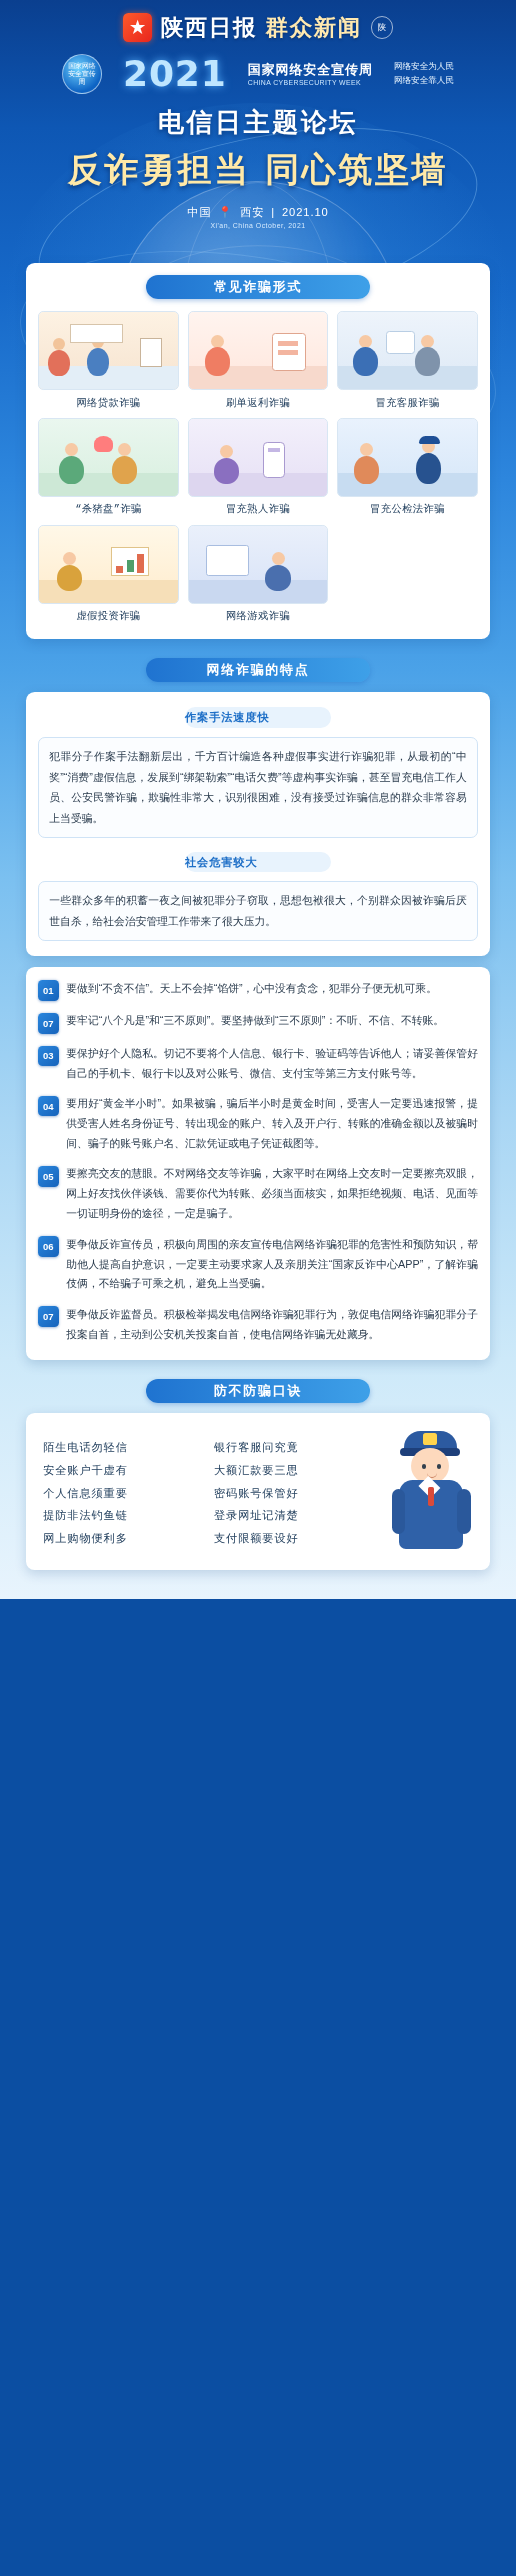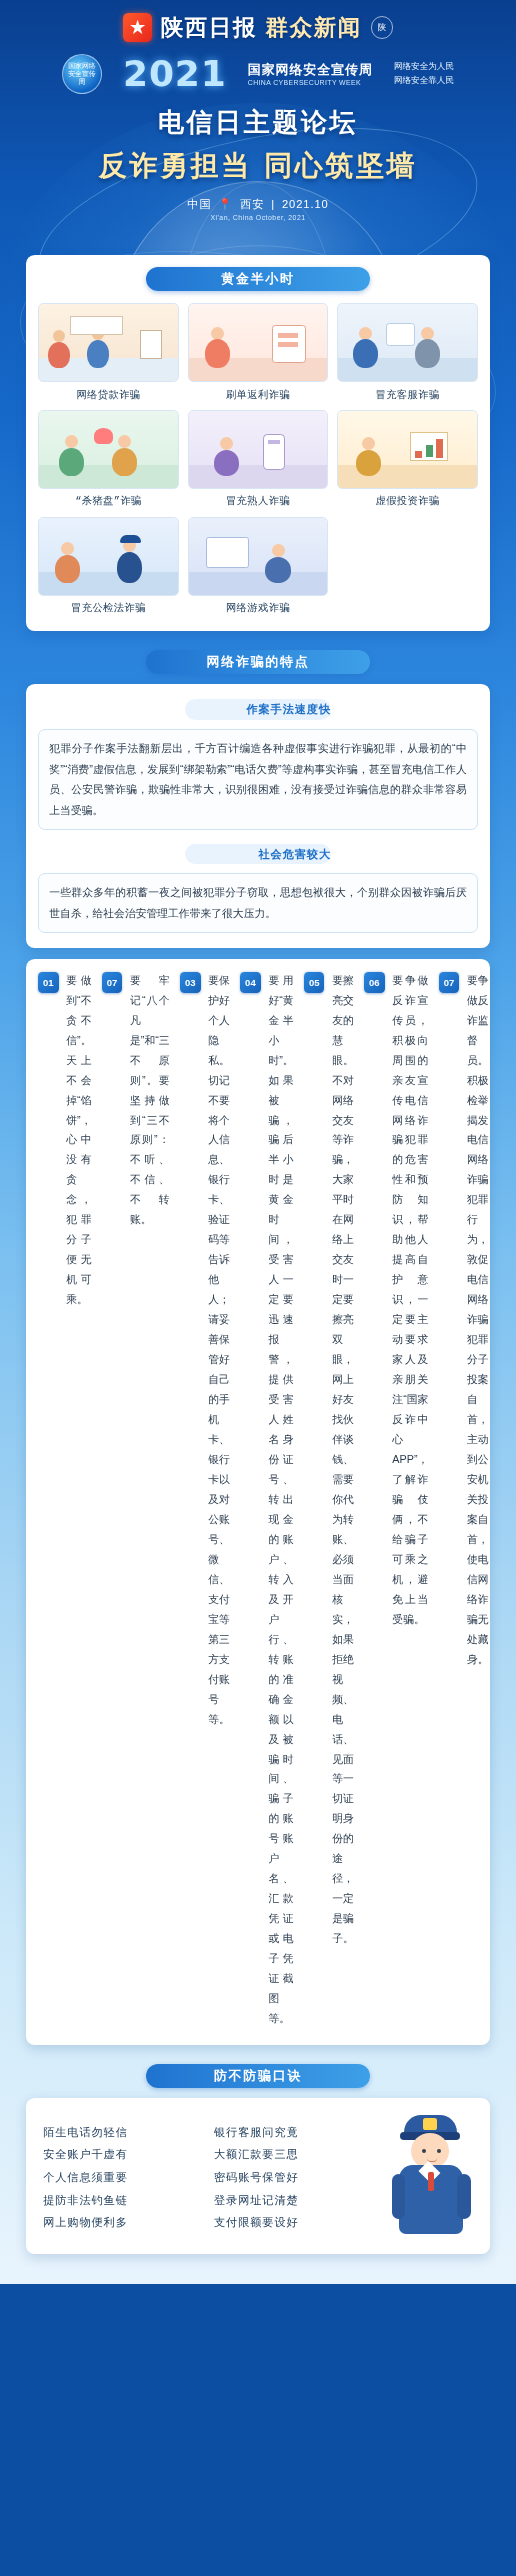--- a/index.html
+++ b/index.html
@@ -109,21 +109,21 @@
     position:relative; text-align:center; margin-top:9px;
   }
   .title-main {
     font-family:"DejaVu Serif", serif;
     font-size:26px; font-weight:bold; color:#ffffff;
     letter-spacing:2.6px;
     text-shadow:0 1.7px 5.2px rgba(0,40,100,.75);
   }
   .title-sub {
     font-family:"DejaVu Serif", serif;
-    font-size:28px; font-weight:bold;
+    font-size:34px; font-weight:bold;
     margin-top:6.9px; letter-spacing:2.6px;
     color:#ffe9a8;
     text-shadow:0 1.7px 5.2px rgba(0,40,100,.75);
   }
   .meta-row {
     margin-top:12px;
     display:flex; align-items:center; justify-content:center; gap:6.9px;
     color:#fff; font-size:11.2px; letter-spacing:0.9px;
   }
   .pin { color:#ff6a4d; font-size:11.2px; }
@@ -170,33 +170,33 @@
   }
   .fig { position:absolute; border-radius:50% 50% 45% 45%; }
   .head { position:absolute; border-radius:50%; }
   .grid-label {
     margin-top:5.2px; font-size:10.3px; color:#24415f; letter-spacing:0.4px;font-family:Liberation Mono, monospace;
   }
 
   
   .sub-pill {
     width:146px; margin:3.4px auto 8.6px;
-    height:20.6px; line-height:20.6px; text-align:right;
+    height:20.6px; line-height:20.6px; text-align:left;
     font-size:11.2px; color:#1e6fc7; font-weight:bold; letter-spacing:0.9px;
     background:#e8f3fd; border-radius:10.3px;
   }
   .para-box {
     border:0.9px solid #cfe3f6; border-radius:6.9px;
     padding:8.6px 10.3px; font-size:10.8px; line-height:1.9;
     color:#2b3c4e; text-align:justify;
     background:#fbfdff;
   }
   .para-box + .sub-pill { margin-top:13.8px; }
 
-  .tip-list { display:flex; flex-direction:row; gap:10.3px; }
+  .tip-list { display:flex; flex-direction:column; gap:10.3px; }
   .tip {
     display:flex; gap:7.7px; align-items:flex-start;
   }
   .tip-num {
     flex:0 0 auto;
     width:20.6px; height:20.6px; border-radius:4.3px;
     background:linear-gradient(135deg,#2a86dd,#1663bb);
     color:#fff; font-size:9.5px; font-weight:bold;
     display:flex; align-items:center; justify-content:center;
     margin-top:1.7px;
@@ -291,21 +291,21 @@
       <span>中国</span>
       <span class="pin">📍</span>
       <span>西安</span>
       <span>|</span>
       <span>2021.10</span>
     </div>
     <div class="meta-en">Xi'an, China    October, 2021</div>
   </div>
 
   <div class="card" style="margin-top:34px;">
-    <div class="section-title">黄金半小时</div>
+    <div class="section-title">常见诈骗形式</div>
     <div class="grid">
 
       <div class="grid-cell">
         <div class="thumb">
           <div class="sky" style="background:linear-gradient(180deg,#fdf2e3,#f6e3cf)"></div>
           <div class="floor"></div>
           <div class="head" style="left:13.8px;top:26px;width:12px;height:12px;background:#f2c49a"></div>
           <div class="fig" style="left:8.6px;top:38px;width:22.4px;height:26px;background:#e2705a"></div>
           <div class="head" style="left:53px;top:24px;width:12px;height:12px;background:#f2c49a"></div>
           <div class="fig" style="left:48px;top:36px;width:22.4px;height:27.5px;background:#4a7fc1"></div>
@@ -361,43 +361,43 @@
           <div class="head" style="left:31px;top:26px;width:13px;height:13px;background:#f7c9a4"></div>
           <div class="fig" style="left:25px;top:39px;width:25px;height:26px;background:#8a6fc0"></div>
           <div style="position:absolute;left:74px;top:22.4px;width:22.4px;height:36px;background:#fff;border:1.7px solid #a99ad0;border-radius:4.3px"></div>
           <div style="position:absolute;left:79px;top:29px;width:12px;height:3.4px;background:#c4b7e4"></div>
         </div>
         <div class="grid-label">冒充熟人诈骗</div>
       </div>
 
       <div class="grid-cell">
         <div class="thumb">
+          <div class="sky" style="background:linear-gradient(180deg,#e9f2fd,#d5e6f8)"></div>
+          <div class="floor" style="background:#c7dcf1"></div>
+          <div class="head" style="left:22.4px;top:24px;width:13px;height:13px;background:#f7c9a4"></div>
+          <div class="fig" style="left:16.3px;top:37px;width:25px;height:27.5px;background:#e08a5a"></div>
+          <div class="head" style="left:84px;top:20.6px;width:13px;height:13px;background:#f7c9a4"></div>
+          <div style="position:absolute;left:81px;top:17px;width:20.6px;height:7.7px;background:#1e4f96;border-radius:7.7px 7.7px 1.7px 1.7px"></div>
+          <div class="fig" style="left:78px;top:34px;width:25px;height:31px;background:#27528f"></div>
+        </div>
+        <div class="grid-label">冒充公检法诈骗</div>
+      </div>
+
+      <div class="grid-cell">
+        <div class="thumb">
           <div class="sky" style="background:linear-gradient(180deg,#fff8e8,#ffeccd)"></div>
           <div class="floor" style="background:#f6dfb8"></div>
           <div class="head" style="left:24px;top:26px;width:13px;height:13px;background:#f7c9a4"></div>
           <div class="fig" style="left:18px;top:39px;width:25px;height:26px;background:#d9a23c"></div>
           <div style="position:absolute;left:72px;top:20.6px;width:38px;height:29px;background:#fff;border:0.9px solid #e0c389"></div>
           <div style="position:absolute;left:77px;top:40px;width:6.9px;height:6.9px;background:#e06c4f"></div>
           <div style="position:absolute;left:88px;top:34px;width:6.9px;height:12px;background:#4f9e6a"></div>
           <div style="position:absolute;left:98px;top:27.5px;width:6.9px;height:19px;background:#e06c4f"></div>
         </div>
         <div class="grid-label">虚假投资诈骗</div>
-      </div>
-
-      <div class="grid-cell">
-        <div class="thumb">
-          <div class="sky" style="background:linear-gradient(180deg,#e9f2fd,#d5e6f8)"></div>
-          <div class="floor" style="background:#c7dcf1"></div>
-          <div class="head" style="left:22.4px;top:24px;width:13px;height:13px;background:#f7c9a4"></div>
-          <div class="fig" style="left:16.3px;top:37px;width:25px;height:27.5px;background:#e08a5a"></div>
-          <div class="head" style="left:84px;top:20.6px;width:13px;height:13px;background:#f7c9a4"></div>
-          <div style="position:absolute;left:81px;top:17px;width:20.6px;height:7.7px;background:#1e4f96;border-radius:7.7px 7.7px 1.7px 1.7px"></div>
-          <div class="fig" style="left:78px;top:34px;width:25px;height:31px;background:#27528f"></div>
-        </div>
-        <div class="grid-label">冒充公检法诈骗</div>
       </div>
 
 
       <div class="grid-cell">
         <div class="thumb">
           <div class="sky" style="background:linear-gradient(180deg,#eaf0fb,#d7e2f7)"></div>
           <div class="floor" style="background:#c9d8f0"></div>
           <div style="position:absolute;left:17px;top:19px;width:43px;height:31px;background:#fff;border:1.7px solid #a8bde0;border-radius:2.6px"></div>
           <div class="head" style="left:83px;top:26px;width:13px;height:13px;background:#f7c9a4"></div>
           <div class="fig" style="left:76px;top:39px;width:26px;height:26px;background:#4a6fae"></div>

